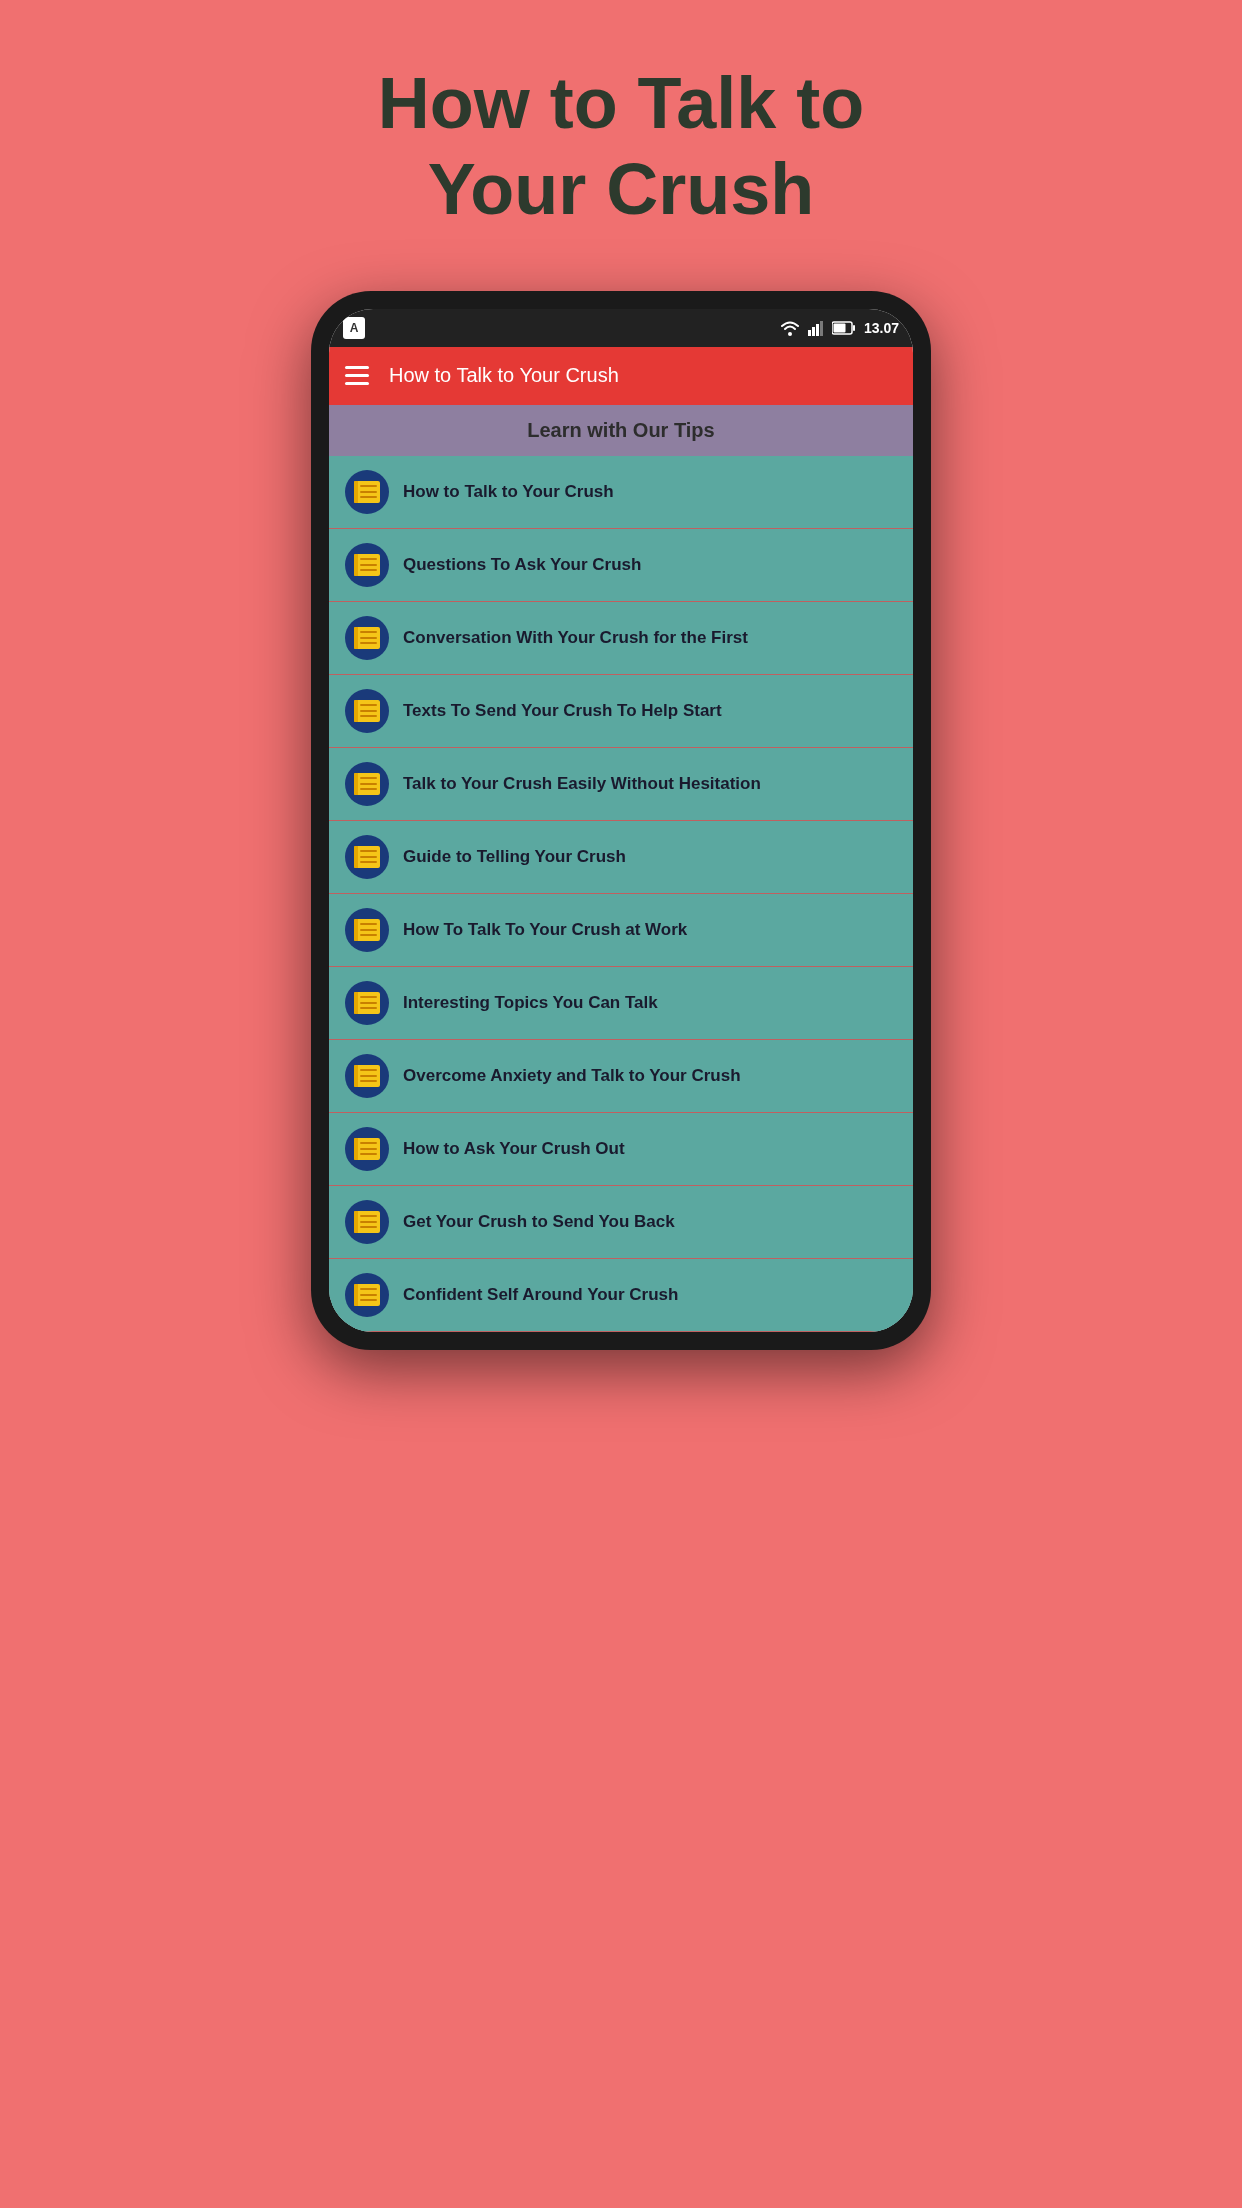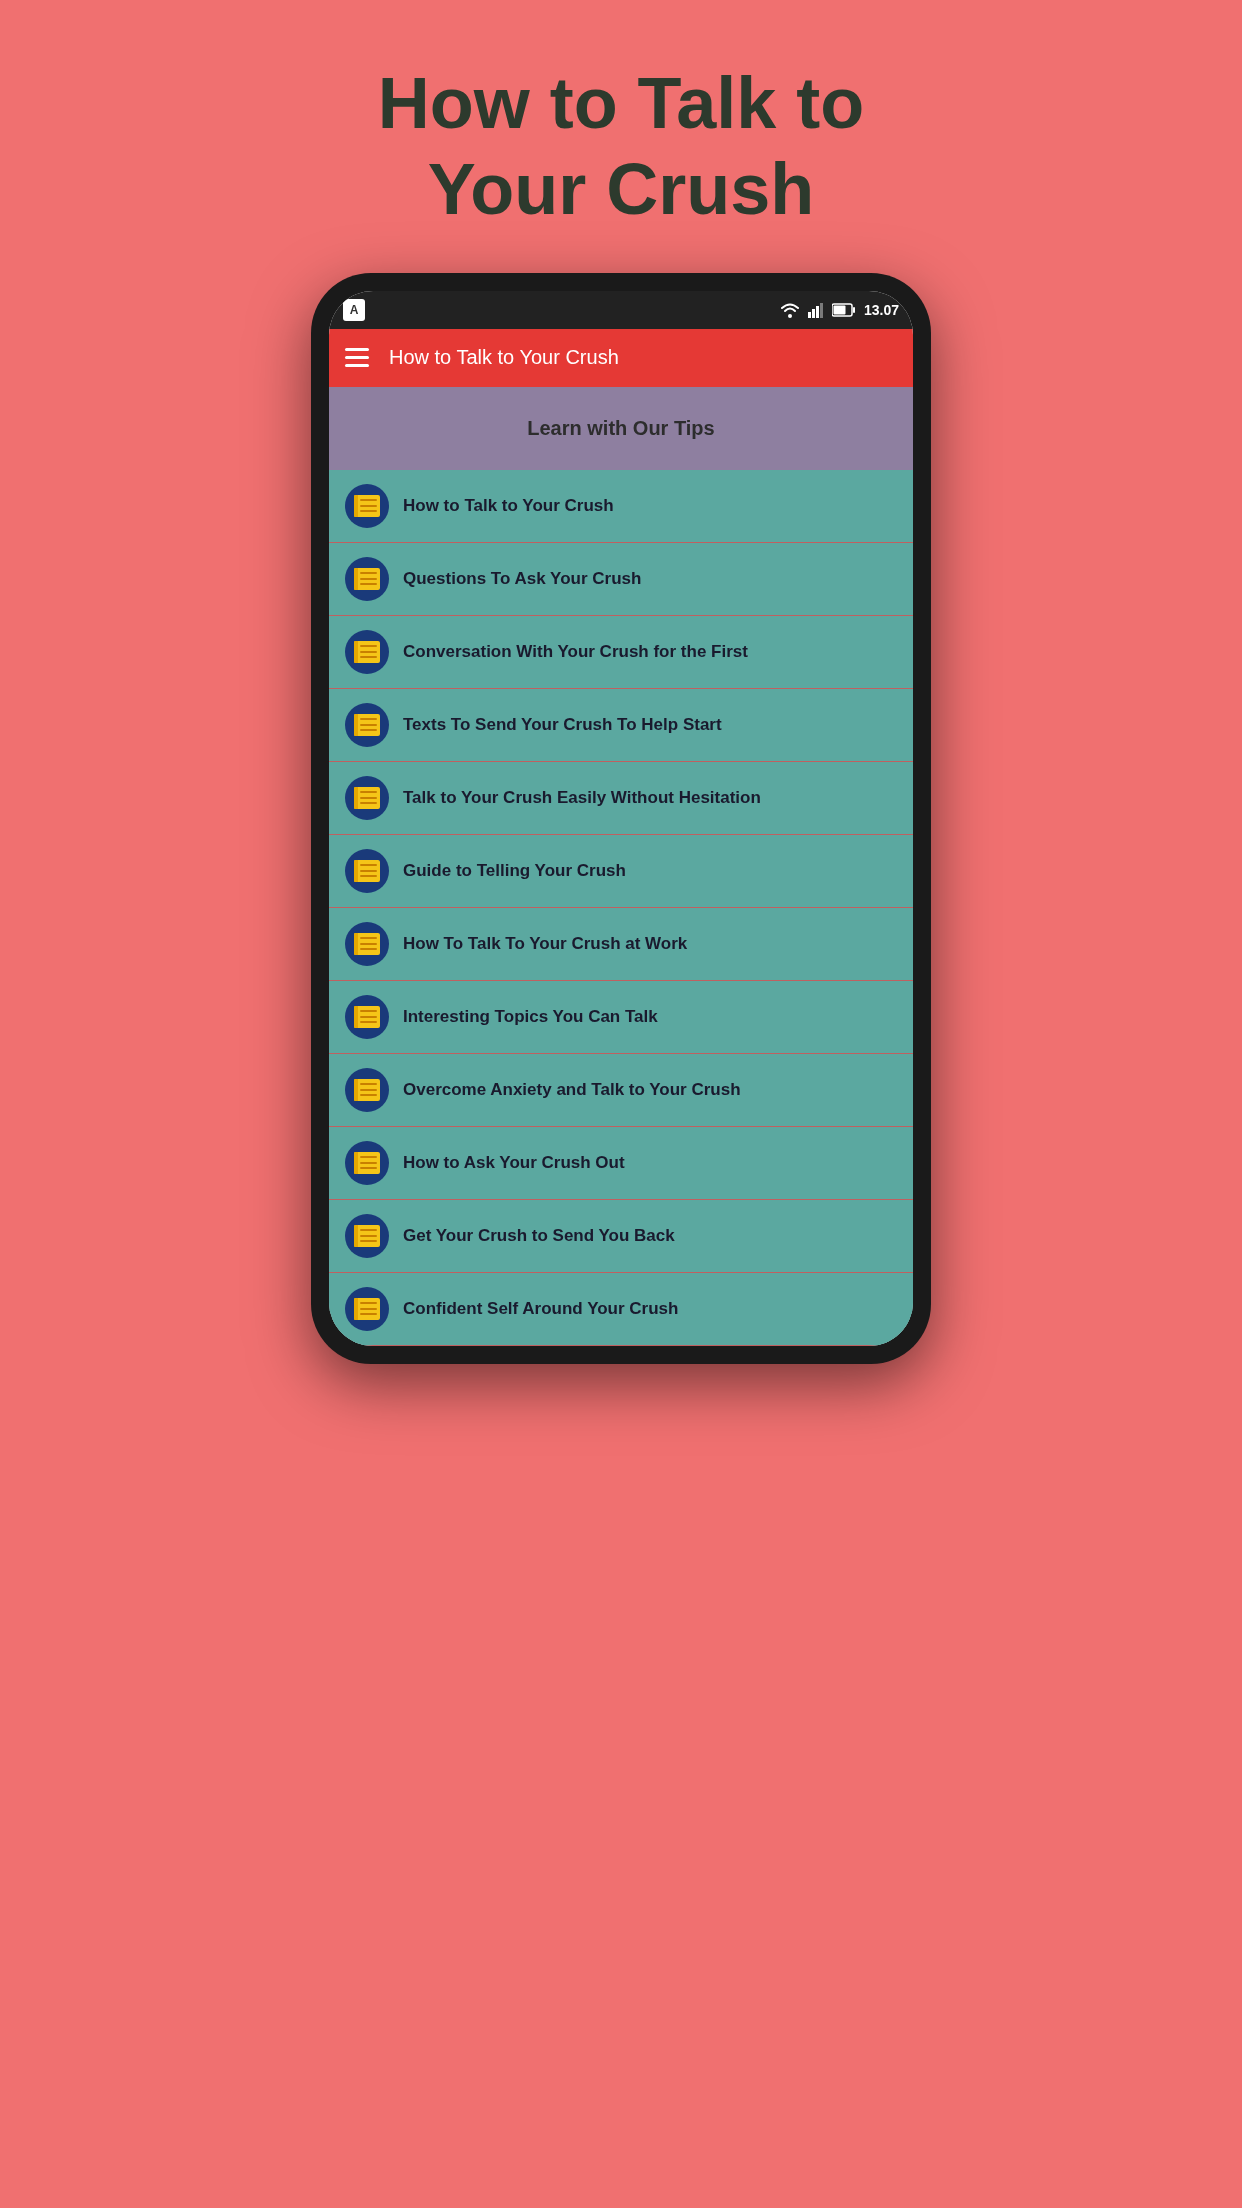--- a/index.html
+++ b/index.html
@@ -14,21 +14,21 @@
       font-family: 'Arial', sans-serif;
       overflow: hidden;
     }
 
     .page-title {
       text-align: center;
       color: #2d3a2d;
       font-size: 72px;
       font-weight: 800;
       margin-top: 60px;
-      margin-bottom: 40px;
+      margin-bottom: 58px;
       line-height: 1.2;
     }
 
     
     .phone-frame {
       width: 620px;
       background: #1a1a1a;
       border-radius: 60px;
       padding: 18px;
       box-shadow: 0 20px 60px rgba(0,0,0,0.5);
@@ -105,21 +105,21 @@
     .app-toolbar-title {
       color: white;
       font-size: 20px;
       font-weight: 500;
     }
 
     
     .subtitle-bar {
       background: #8e7fa0;
       text-align: center;
-      padding: 30px;
+      padding: 14px;
       font-size: 20px;
       font-weight: bold;
       color: #2d2d2d;
     }
 
     
     .list-container {
       background: #5ba8a0;
       overflow: hidden;
     }

